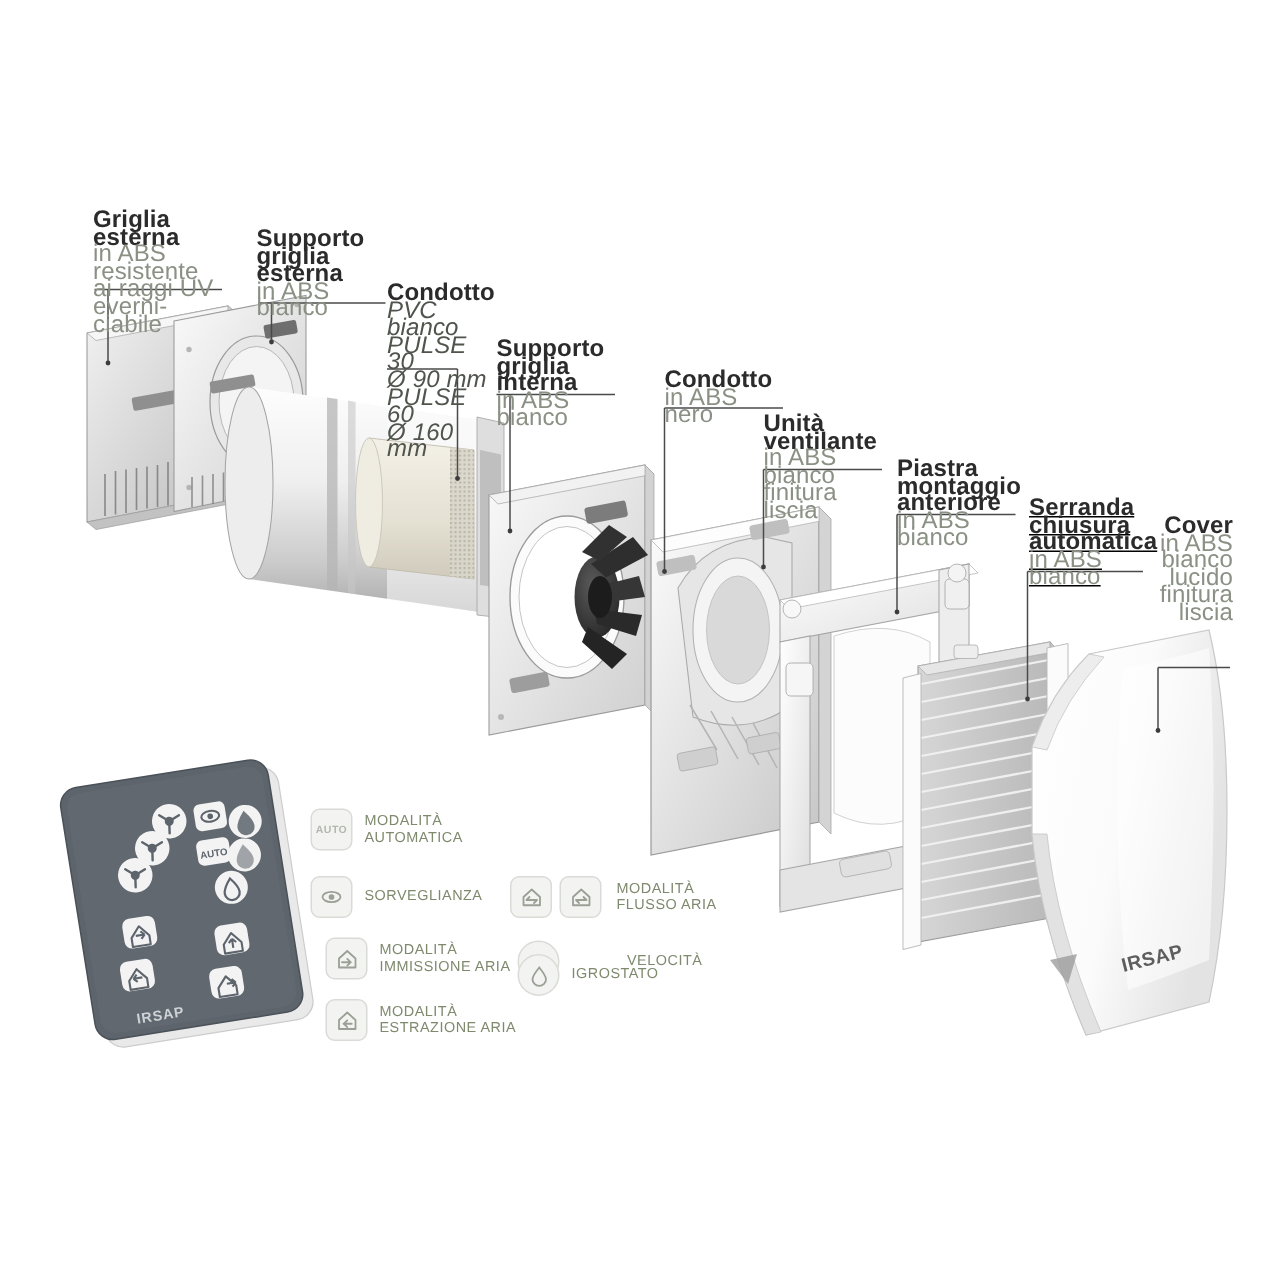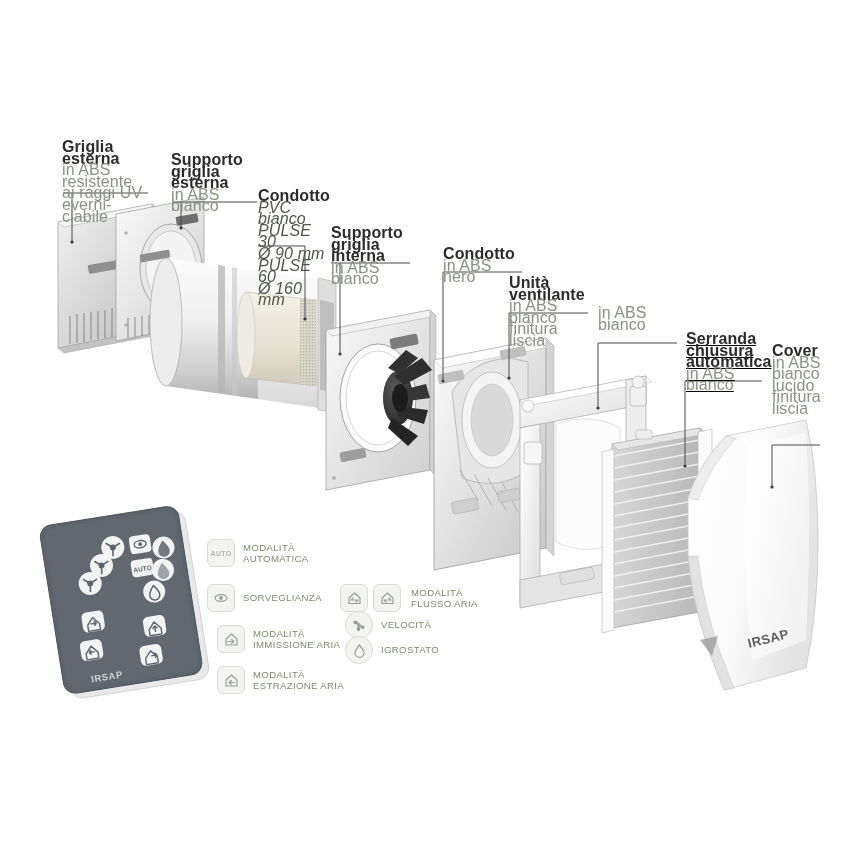--- a/index.html
+++ b/index.html
@@ -404,31 +404,33 @@
     <div class="sub">in ABS nero</div>
   </div>
 
   <div class="callout nosel" style="left:509px;top:277px;width:86px;">
     <div class="ttl">Unità ventilante</div>
     <div class="sub">in ABS bianco
 finitura liscia</div>
   </div>
 
   <div class="callout nosel" style="left:598px;top:307px;width:92px;">
+    <div class="ttl">Piastra montaggio
+anteriore</div>
     <div class="sub">in ABS bianco</div>
   </div>
 
   <div class="callout nosel" style="left:686px;top:333px;width:72px;text-decoration:underline;">
     <div class="ttl">Serranda
 chiusura
 automatica</div>
     <div class="sub">in ABS bianco</div>
   </div>
 
-  <div class="callout nosel" style="left:772px;top:345px;width:50px;">
+  <div class="callout nosel" style="left:772px;top:345px;width:50px;text-align:right;">
     <div class="ttl">Cover</div>
     <div class="sub">in ABS
 bianco
 lucido
 finitura
 liscia</div>
   </div>
 
   <div class="legend-item nosel" style="left:207px;top:539px;">
     <div class="legend-ico auto">
@@ -480,21 +482,21 @@
     <div class="legend-ico">
       <svg width="17" height="17" viewBox="0 0 17 17">
         <path d="M3,8 L8.5,3 L14,8 V13.5 H3 Z" fill="none" stroke="#9aa096" stroke-width="1.2" stroke-linejoin="round"></path>
         <path d="M5,10 H12 M5,10 l2,2 M12,10 l-2,-2" fill="none" stroke="#9aa096" stroke-width="1.2" stroke-linecap="round"></path>
       </svg>
     </div>
     <div class="legend-txt">MODALITÀ
 FLUSSO ARIA</div>
   </div>
 
-  <div class="legend-item nosel" style="left:345px;top:611px;">
+  <div class="legend-item nosel" style="left:345px;top:627px;gap:37px;">
     <div class="legend-ico round">
       <svg width="18" height="18" viewBox="0 0 18 18">
         <circle cx="9" cy="9" r="1.8" fill="#9aa096"></circle>
         <path d="M9,7.2 Q6,3 3.4,5.6 Q2.6,8.4 7.3,8.6 Z" fill="#9aa096"></path>
         <path d="M10.6,9.6 Q15.4,8.6 14.4,12.2 Q12,14.2 9.8,10.6 Z" fill="#9aa096"></path>
         <path d="M7.6,10.2 Q5.4,14.6 9,15.2 Q11.4,13.6 9,9.8 Z" fill="#9aa096"></path>
       </svg>
     </div>
     <div class="legend-txt">VELOCITÀ</div>
   </div>

